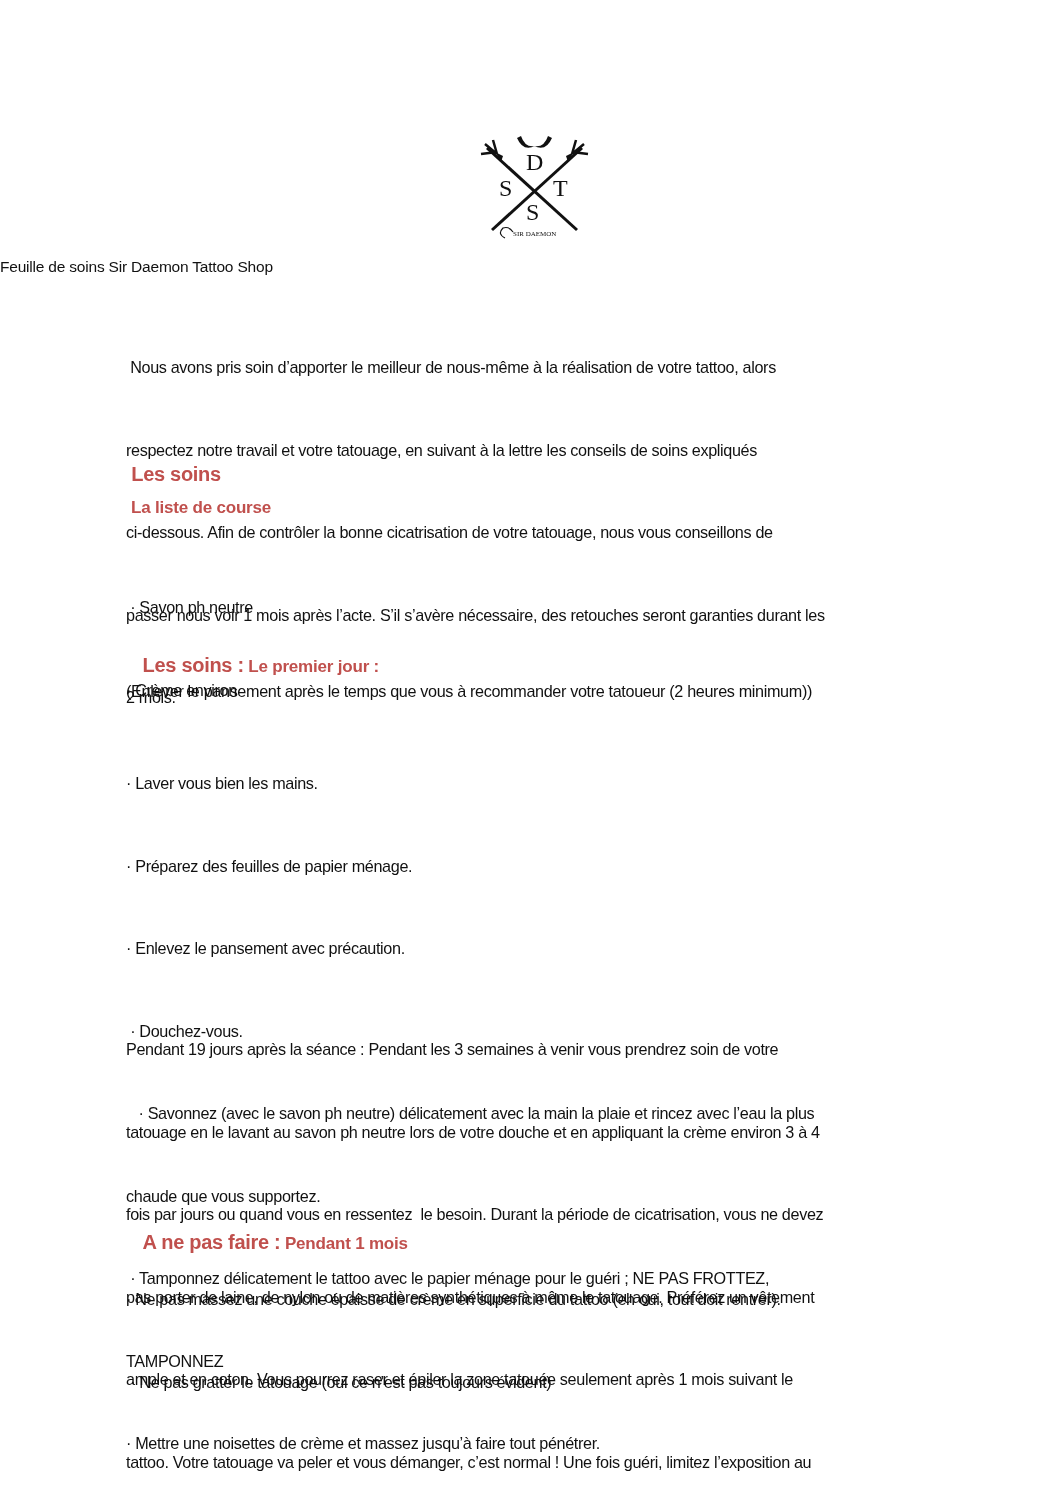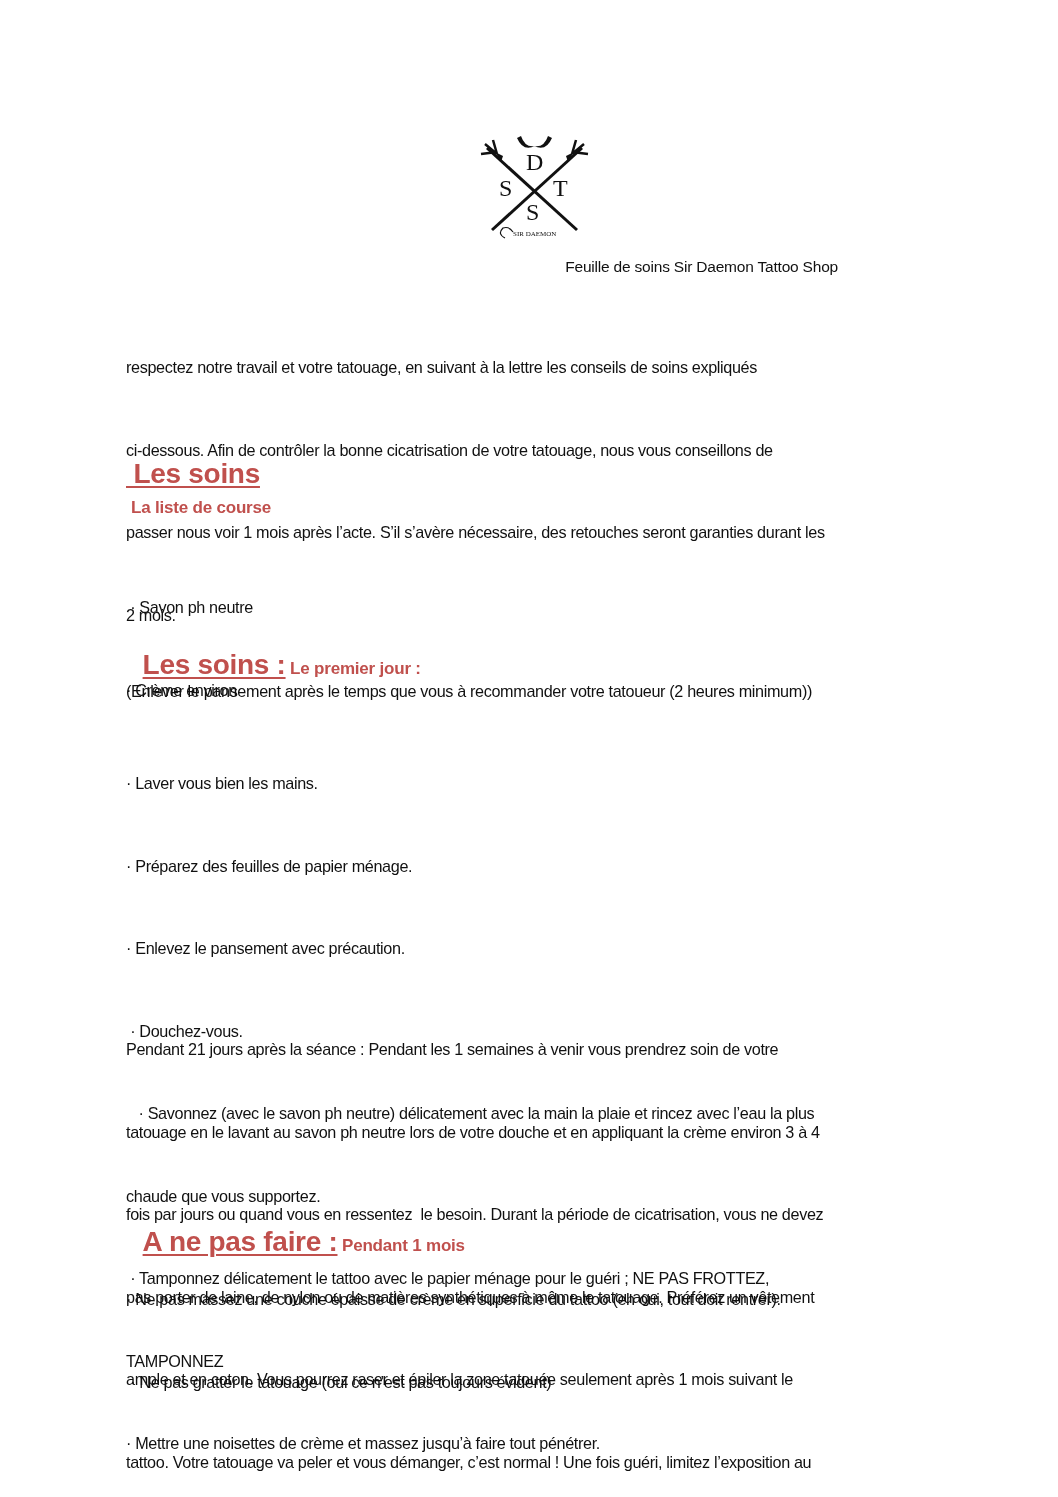--- a/index.html
+++ b/index.html
@@ -3,30 +3,30 @@
   <meta charset="utf-8">
   <style>
     html, body { margin: 0; padding: 0; background: #ffffff; }
     body {
       width: 1058px; height: 1497px; position: relative; overflow: hidden;
       font-family: "Liberation Sans", sans-serif; color: #111111;
     }
     .page { position: absolute; left: 0; top: 0; width: 1058px; height: 1497px; }
     .logo { position: absolute; left: 477px; top: 130px; width: 115px; height: 112px; }
     .doc-title {
-      position: absolute; left: 0; width: 838px; top: 258px; text-align: right;
+      position: absolute; left: 0; width: 838px; top: 258px; text-align: left;
       font-size: 15.5px; letter-spacing: -0.2px;
     }
     .txt {
       position: absolute; left: 126px; width: 820px;
       font-size: 16.2px; line-height: 27.5px; letter-spacing: -0.35px;
       white-space: pre;
     }
     .red { color: #c0504d; font-weight: bold; }
-    .h1 { font-size: 28px; text-decoration: underline; text-decoration-thickness: 2px; text-underline-offset: 3px; letter-spacing: -0.3px; }
+    .h1 { font-size: 20px; text-decoration-thickness: 2px; text-underline-offset: 3px; letter-spacing: -0.3px; }
     .h2 { font-size: 17px; letter-spacing: -0.2px; }
     .line { display: block; height: 27.5px; }
   </style>
 </head>
 <body>
 
 <div class="page">
 
   <div class="logo">
     <svg width="115" height="112" viewBox="0 0 115 112">
@@ -49,20 +49,21 @@
       <text x="49" y="90" font-family="'Liberation Serif', serif" font-size="24" fill="#111">S</text>
 
       <path d="M28 108 q-8 -4 -2 -10 q6 -2 10 4" stroke="#111" stroke-width="1.2" fill="none"></path>
       <text x="36" y="106" font-family="'Liberation Serif', serif" font-size="7" fill="#111">SIR DAEMON</text>
     </svg>
   </div>
 
   <div class="doc-title">Feuille de soins Sir Daemon Tattoo Shop</div>
 
   <div class="txt" style="top:299px;">
+    <span class="line"> Nous avons pris soin d’apporter le meilleur de nous-même à la réalisation de votre tattoo, alors</span>
     <span class="line">respectez notre travail et votre tatouage, en suivant à la lettre les conseils de soins expliqués</span>
     <span class="line">ci-dessous. Afin de contrôler la bonne cicatrisation de votre tatouage, nous vous conseillons de</span>
     <span class="line">passer nous voir 1 mois après l’acte. S’il s’avère nécessaire, des retouches seront garanties durant les</span>
     <span class="line">2 mois.</span>
   </div>
 
   <div class="txt red h1" style="top:458px; line-height:32px;"> Les soins</div>
   <div class="txt red h2" style="top:494px; left:131px;">La liste de course</div>
   <div class="txt" style="top:539px;">
     <span class="line"> · Savon ph neutre</span>
@@ -80,21 +81,21 @@
     <span class="line">· Enlevez le pansement avec précaution.</span>
     <span class="line"> · Douchez-vous.</span>
     <span class="line">   · Savonnez (avec le savon ph neutre) délicatement avec la main la plaie et rincez avec l’eau la plus</span>
     <span class="line">chaude que vous supportez.</span>
     <span class="line"> · Tamponnez délicatement le tattoo avec le papier ménage pour le guéri ; NE PAS FROTTEZ,</span>
     <span class="line">TAMPONNEZ</span>
     <span class="line">· Mettre une noisettes de crème et massez jusqu’à faire tout pénétrer.</span>
   </div>
 
   <div class="txt" style="top:981px;">
-    <span class="line">Pendant 21 jours après la séance : Pendant les 1 semaines à venir vous prendrez soin de votre</span>
+    <span class="line">Pendant 19 jours après la séance : Pendant les 3 semaines à venir vous prendrez soin de votre</span>
     <span class="line">tatouage en le lavant au savon ph neutre lors de votre douche et en appliquant la crème environ 3 à 4</span>
     <span class="line">fois par jours ou quand vous en ressentez  le besoin. Durant la période de cicatrisation, vous ne devez</span>
     <span class="line">pas porter de laine, de nylon ou de matières synthétiques à même le tatouage. Préférez un vêtement</span>
     <span class="line">ample et en coton. Vous pourrez raser et épiler la zone tatouée seulement après 1 mois suivant le</span>
     <span class="line">tattoo. Votre tatouage va peler et vous démanger, c’est normal ! Une fois guéri, limitez l’exposition au</span>
     
   </div>
 
   <div class="txt" style="top:1194px; line-height:32px;">
     <span class="red h1">A ne pas faire :</span><span class="red h2"> Pendant 1 mois</span>

